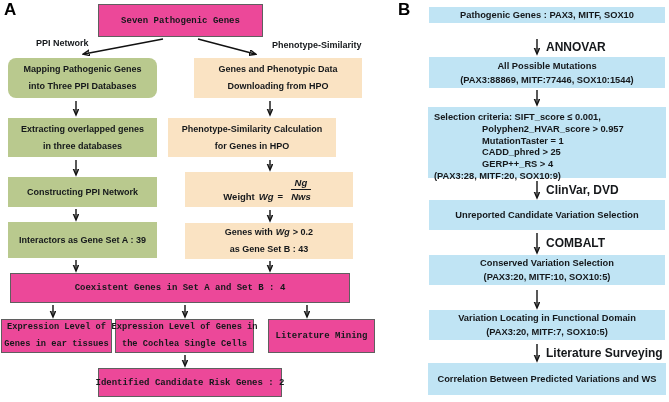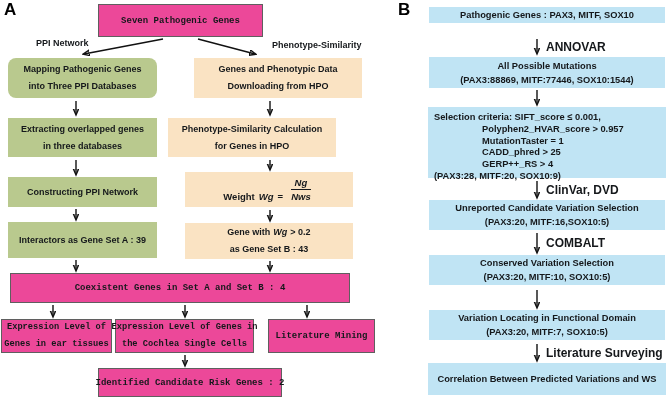--- a/index.html
+++ b/index.html
@@ -91,21 +91,21 @@
       <span class="it">Wg</span>
       <span>=</span>
       <span class="frac">
         <span class="num">Ng</span>
         <span class="den">Nws</span>
       </span>
     </div>
   </div>
   <div class="abox orange lh2a" style="left:185px; top:223px; width:168px; height:36px;">
     <span class="inlineparts">
-      <span>Gene with</span>
+      <span>Genes with</span>
       <span class="it">Wg</span>
       <span>&gt; 0.2</span>
     </span>
     <span>as Gene Set B : 43</span>
   </div>
 
   <div class="abox white" style="left:10px; top:273px; width:340px; height:30px;">
     <span>Coexistent Genes in Set A and Set B : 4</span>
   </div>
 
@@ -142,21 +142,20 @@
     <span class="indent">Polyphen2_HVAR_score &gt; 0.957</span>
     <span class="indent">MutationTaster = 1</span>
     <span class="indent">CADD_phred &gt; 25</span>
     <span class="indent">GERP++_RS &gt; 4</span>
     <span class="cent">(PAX3:28, MITF:20, SOX10:9)</span>
   </div>
   <div class="arrow-label" style="left:546px; top:183px;">ClinVar, DVD</div>
 
   <div class="abox blue lh2b" style="left:429px; top:200px; width:236px; height:30px;">
     <span>Unreported Candidate Variation Selection</span>
-    <span>(PAX3:20, MITF:16,SOX10:5)</span>
   </div>
   <div class="arrow-label" style="left:546px; top:236px;">COMBALT</div>
 
   <div class="abox blue lh2b" style="left:429px; top:255px; width:236px; height:30px;">
     <span>Conserved Variation Selection</span>
     <span>(PAX3:20, MITF:10, SOX10:5)</span>
   </div>
 
   <div class="abox blue lh2b" style="left:429px; top:310px; width:236px; height:30px;">
     <span>Variation Locating in Functional Domain</span>

